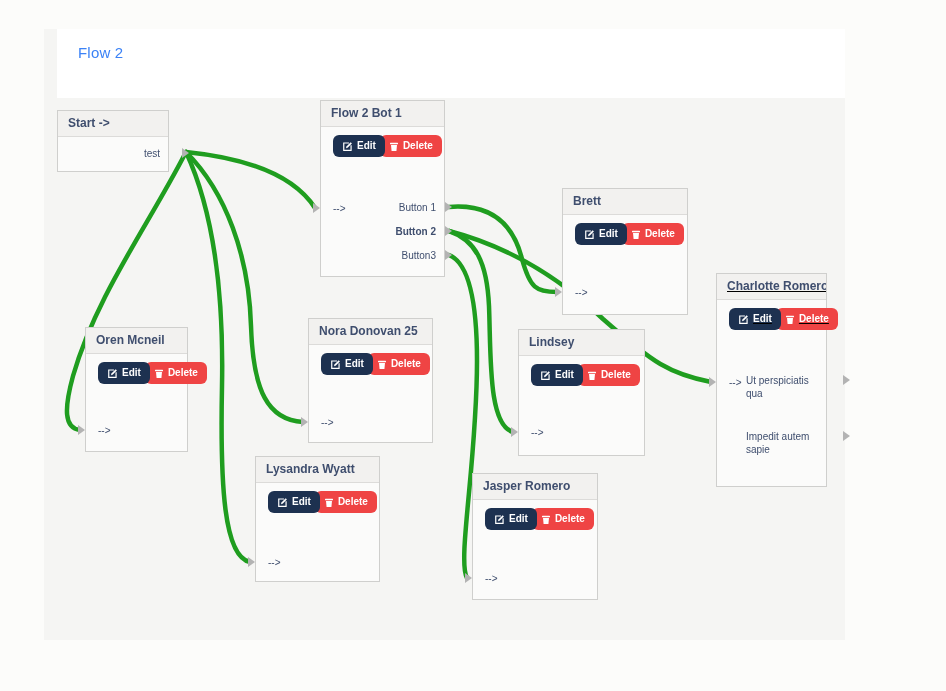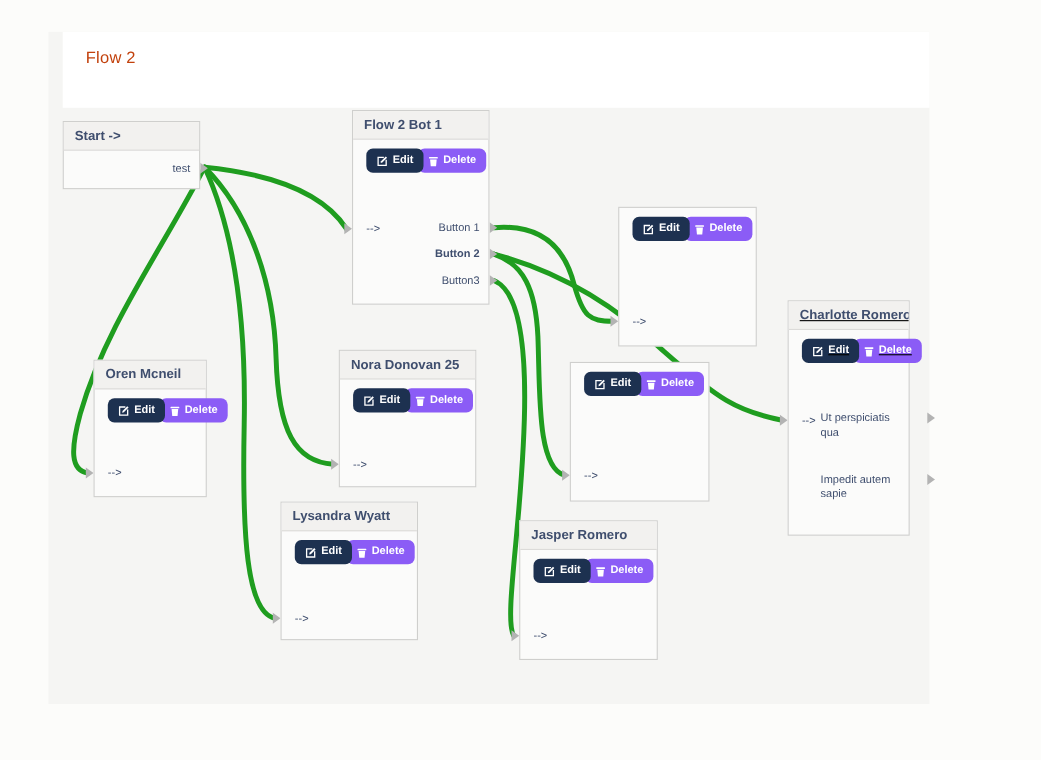--- a/index.html
+++ b/index.html
@@ -10,42 +10,42 @@
   }
   .canvas{
     position:absolute;left:44px;top:29px;width:801px;height:611px;
     background:#f5f5f3;z-index:0;
   }
   .title-bar{
     position:absolute;left:57px;top:29px;width:788px;height:69px;
     background:#ffffff;z-index:2;box-sizing:border-box;padding:15px 0 0 21px;
   }
   .title-bar .title{
-    font-size:15px;color:#c2410c;letter-spacing:.2px;
+    font-size:15px;color:#3b82f6;letter-spacing:.2px;
   }
   svg.edges{position:absolute;left:0;top:0;z-index:1;}
   .node{
     position:absolute;z-index:3;box-sizing:border-box;
     background:#fbfbfa;border:1px solid #cfcfcd;
   }
   .node-header{
     height:25px;line-height:25px;background:#f2f1ef;
     border-bottom:1px solid #dcdbd9;padding:0 10px;
     font-size:12px;font-weight:600;color:#3f4e6e;
     white-space:nowrap;overflow:hidden;
   }
   .btn-row{display:flex;align-items:flex-start;padding:8px 0 0 12px;}
   .btn{
     height:22px;display:flex;align-items:center;gap:4px;
     padding:0 9px;border-radius:6px;border:none;cursor:pointer;
     font-family:inherit;font-size:10px;font-weight:700;color:#ffffff;
     line-height:22px;
   }
   .btn-edit{background:#1d3150;z-index:1;}
-  .btn-delete{background:#8b5cf6;margin-left:-5px;}
+  .btn-delete{background:#ef4444;margin-left:-5px;}
   .btn svg{display:block;}
   .io{
     position:absolute;font-size:10px;color:#3f4e6e;line-height:13px;
     white-space:nowrap;
   }
   .io.in{left:12px;}
   .io.out{right:8px;text-align:left;}
   .io.out.wrap{white-space:normal;max-width:72px;}
   .port{
     position:absolute;width:0;height:0;z-index:2;
@@ -67,21 +67,21 @@
     <path d="M186,152 C148,226 96,296 73,376 C64,409 64,428 80,430" fill="none" stroke="#1f9d1f" stroke-width="4.5" stroke-linecap="round"></path>
     <path d="M186,152 C226,192 249,256 251,326 C253,391 268,420 303,422" fill="none" stroke="#1f9d1f" stroke-width="4.5" stroke-linecap="round"></path>
     <path d="M186,152 C211,206 224,282 222,386 C220,486 224,557 250,562" fill="none" stroke="#1f9d1f" stroke-width="4.5" stroke-linecap="round"></path>
     <path d="M449,207 C497,203 515,231 522,259 C530,288 536,292 557,292" fill="none" stroke="#1f9d1f" stroke-width="4.5" stroke-linecap="round"></path>
     <path d="M449,231 C514,248 563,281 603,319 C653,363 670,374 711,382" fill="none" stroke="#1f9d1f" stroke-width="4.5" stroke-linecap="round"></path>
     <path d="M449,231 C476,240 487,263 489,306 C491,356 488,425 513,432" fill="none" stroke="#1f9d1f" stroke-width="4.5" stroke-linecap="round"></path>
     <path d="M449,255 C469,263 477,301 477,361 C477,461 457,561 467,578" fill="none" stroke="#1f9d1f" stroke-width="4.5" stroke-linecap="round"></path>
   </svg>
 
 <div class="port" style="left: 182px; top: 148px;"></div>
-<div class="node" style="left: 57px; top: 110px; width: 125px; height: 62px;">
+<div class="node" style="left: 57px; top: 110px; width: 112px; height: 62px;">
     <div class="node-header">Start -&gt;</div>
     <div class="io out" style="top: 36px;">test</div>
   </div>
 <div class="port" style="left: 313px; top: 203px;"></div>
 <div class="port" style="left: 445px; top: 202px;"></div>
 <div class="port" style="left: 445px; top: 226px;"></div>
 <div class="port" style="left: 445px; top: 250px;"></div>
 <div class="node" style="left: 320px; top: 100px; width: 125px; height: 177px;">
     <div class="node-header">Flow 2 Bot 1</div>
     <div class="btn-row">
@@ -100,20 +100,21 @@
         <span>Delete</span>
       </button>
     </div>
     <div class="io in" style="top: 101px;">--&gt;</div>
     <div class="io out" style="top: 100px;">Button 1</div>
     <div class="io out" style="top: 124px; font-weight: bold;">Button 2</div>
     <div class="io out" style="top: 148px;">Button3</div>
   </div>
 <div class="port" style="left: 555px; top: 287px;"></div>
 <div class="node" style="left: 562px; top: 188px; width: 126px; height: 127px;">
+    <div class="node-header">Brett</div>
     <div class="btn-row">
       <button class="btn btn-edit">
         <svg viewBox="0 0 12 12" width="11" height="11">
           <path fill="none" stroke="#fff" stroke-width="1.3" d="M7.6 2.2H1.9v8h8V4.6"></path>
           <path fill="#fff" d="M4.4 7.8l1.7-.4 4.7-4.7L9.5 1.4 4.8 6.1z"></path>
         </svg>
         <span>Edit</span>
       </button>
       <button class="btn btn-delete">
         <svg viewBox="0 0 12 13" width="10" height="11">
@@ -208,20 +209,21 @@
           <rect x="1.2" y="2" width="9.6" height="1.7" rx="0.6" fill="#fff"></rect>
           <path d="M2.4 4.6h7.2L8.9 12H3.1z" fill="#fff"></path>
         </svg>
         <span>Delete</span>
       </button>
     </div>
     <div class="io in" style="top: 99px;">--&gt;</div>
   </div>
 <div class="port" style="left: 511px; top: 427px;"></div>
 <div class="node" style="left: 518px; top: 329px; width: 127px; height: 127px;">
+    <div class="node-header">Lindsey</div>
     <div class="btn-row">
       <button class="btn btn-edit">
         <svg viewBox="0 0 12 12" width="11" height="11">
           <path fill="none" stroke="#fff" stroke-width="1.3" d="M7.6 2.2H1.9v8h8V4.6"></path>
           <path fill="#fff" d="M4.4 7.8l1.7-.4 4.7-4.7L9.5 1.4 4.8 6.1z"></path>
         </svg>
         <span>Edit</span>
       </button>
       <button class="btn btn-delete">
         <svg viewBox="0 0 12 13" width="10" height="11">

